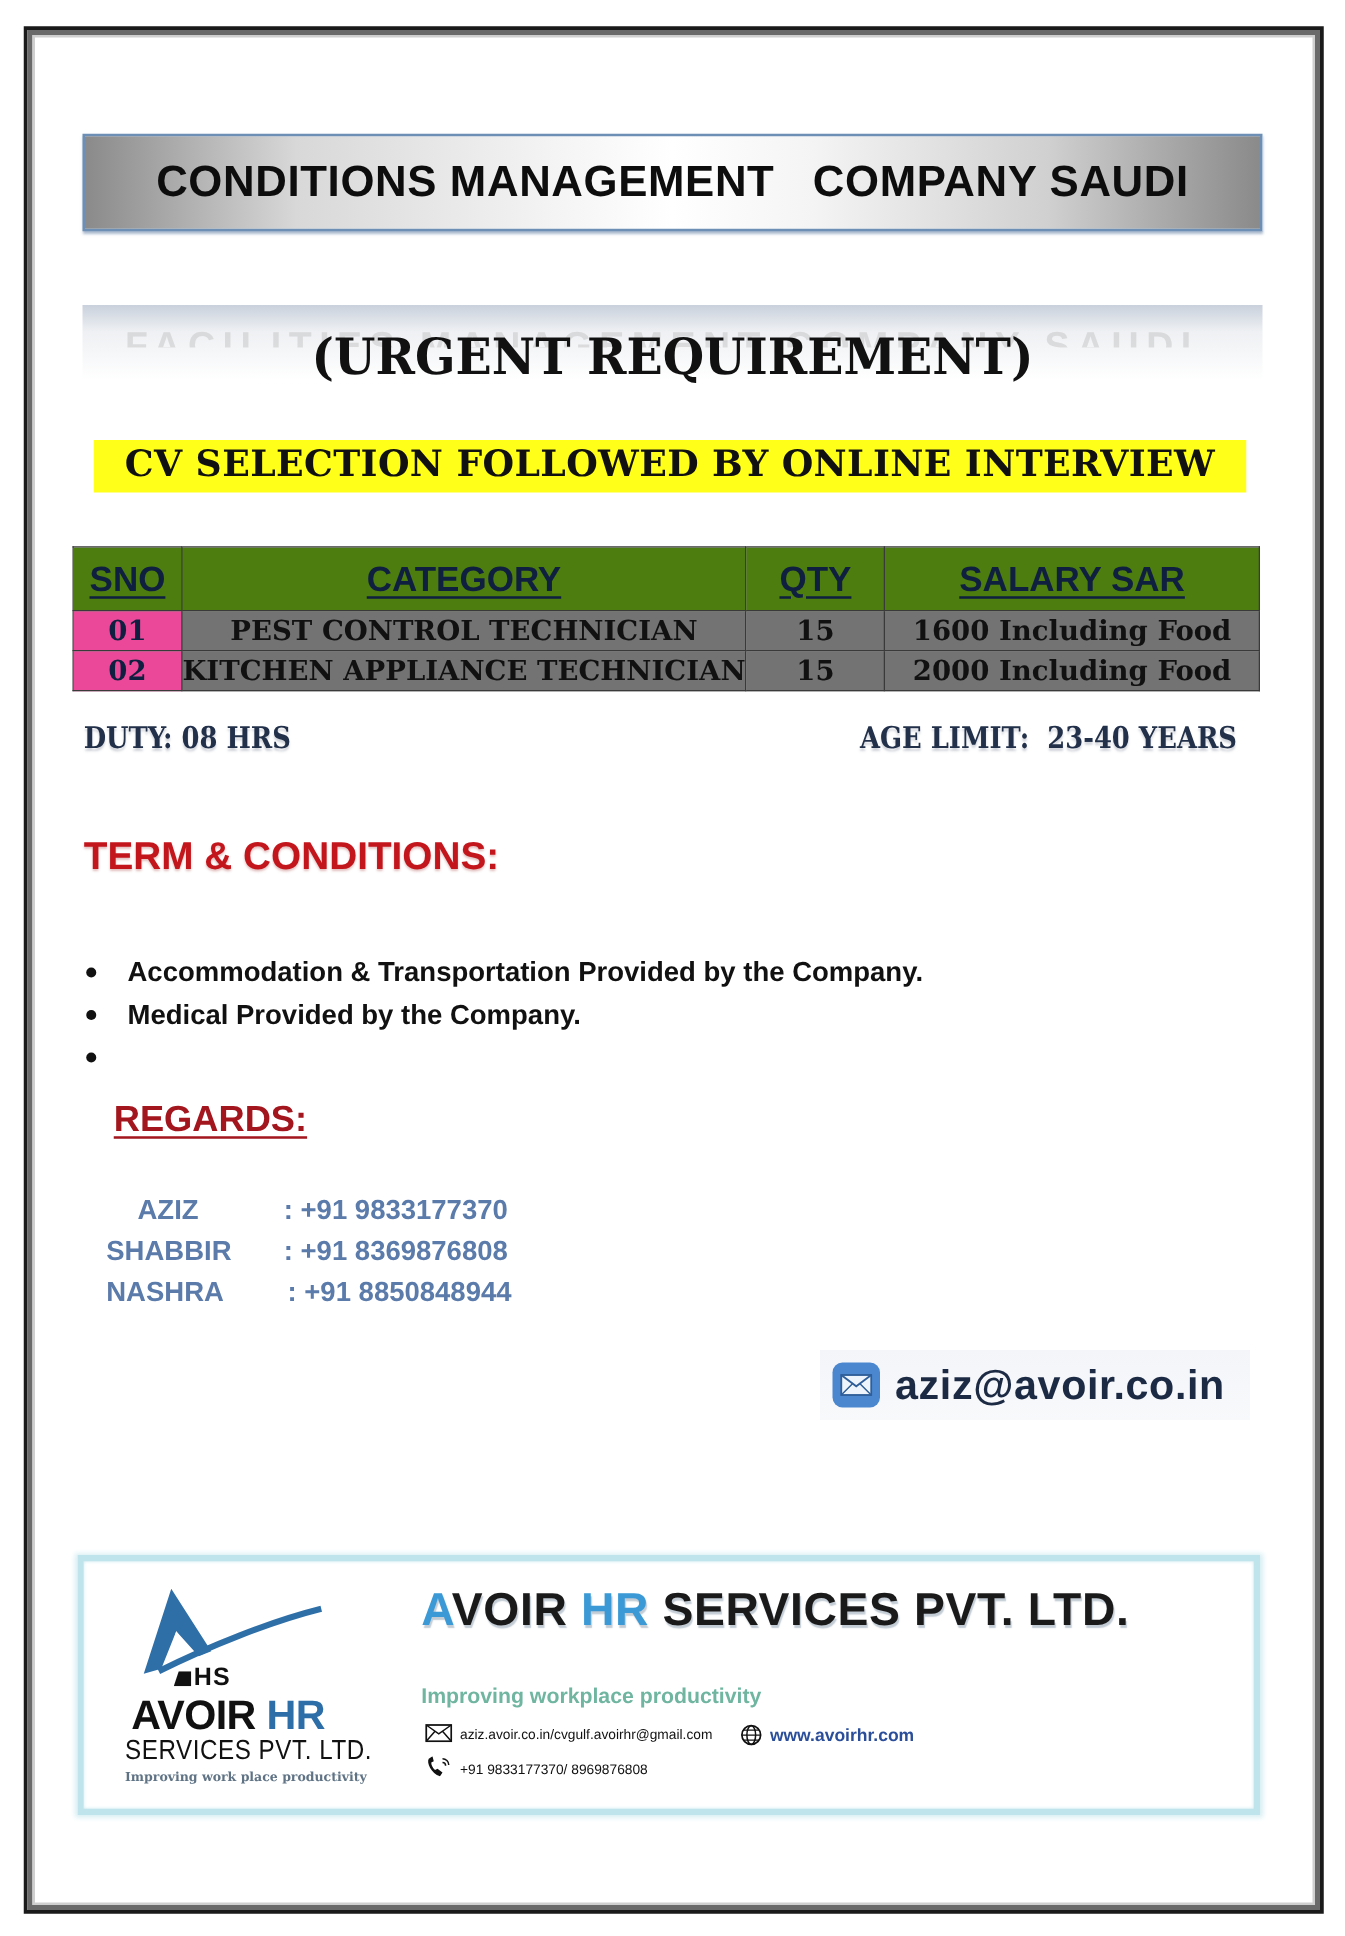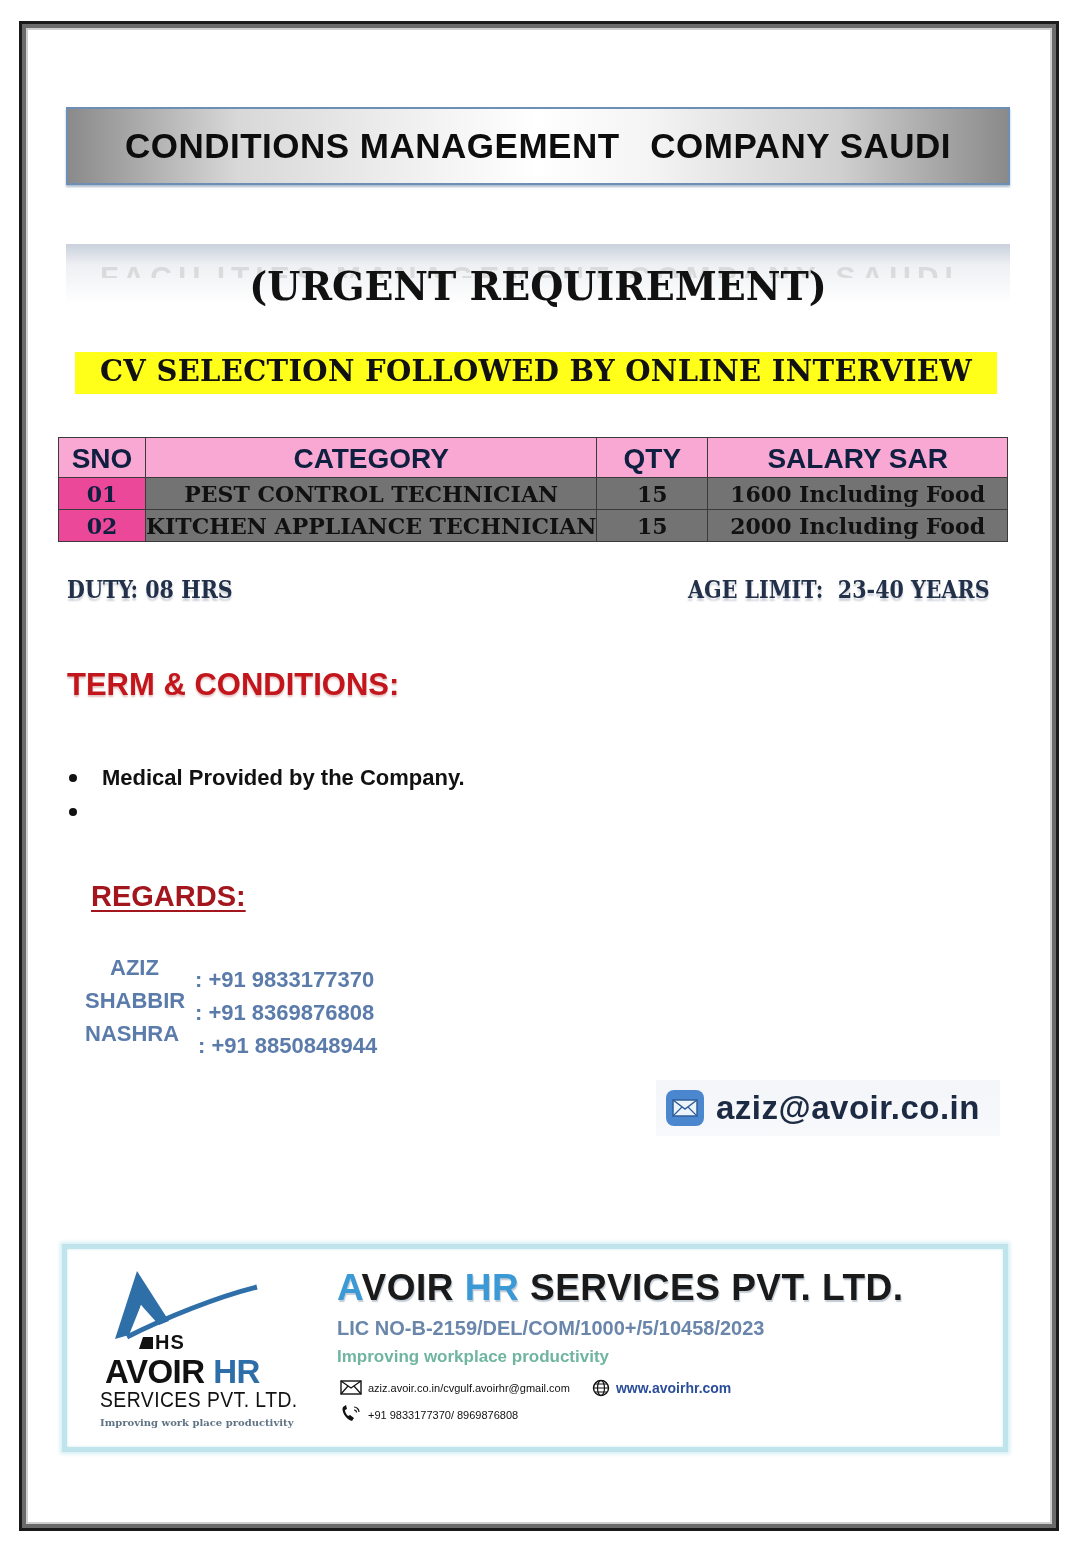--- a/index.html
+++ b/index.html
@@ -56,22 +56,22 @@
     font-family: "DejaVu Serif", serif; font-weight: bold; font-size: 29px; color: #111;
     white-space: nowrap; letter-spacing: 0.3px;
   }
 
   table.jobs {
     position: absolute; left: 58px; top: 437px; width: 950px;
     border-collapse: collapse;
   }
   table.jobs th, table.jobs td { border: 1px solid #3a3a3a; }
   table.jobs th {
-    background: #f9a8d4; height: 40px; font-family: "Liberation Sans", sans-serif;
-    font-weight: bold; font-size: 28px; color: #0f1f40; 
+    background: #4d7c0f; height: 51px; font-family: "Liberation Sans", sans-serif;
+    font-weight: bold; font-size: 28px; color: #0f1f40; text-decoration: underline;
     text-underline-offset: 4px; padding-top: 2px;
   }
   table.jobs td {
     height: 32px; font-family: "DejaVu Serif", serif; font-weight: bold; font-size: 22px;
     color: #111; text-align: center; background: #737373;
   }
   table.jobs td.sno { background: #ec4899; color: #0f1f40; }
   col.c1 { width: 87px; } col.c2 { width: 452px; } col.c3 { width: 111px; } col.c4 { width: 300px; }
 
   .duty, .age {
@@ -101,21 +101,21 @@
   .regards {
     position: absolute; left: 91px; top: 880px; font-family: "Liberation Sans", sans-serif;
     font-weight: bold; font-size: 29px; color: #a3161e; text-decoration: underline;
     text-underline-offset: 4px;
   }
 
   .contacts { position: absolute; left: 85px; top: 955px; }
   .contact-row { position: relative; height: 33px; font-family: "Liberation Sans", sans-serif;
     font-weight: bold; font-size: 22px; color: #5b7bab; }
   .contact-row .cname { position: absolute; top: 0; white-space: nowrap; }
-  .contact-row .cphone { position: absolute; top: 12px; white-space: nowrap; }
+  .contact-row .cphone { position: absolute; top: 0; white-space: nowrap; margin-left: 32px; }
 
   .email-box {
     position: absolute; left: 656px; top: 1080px; width: 344px; height: 56px;
     background: linear-gradient(180deg, #f3f5f9, #f8f9fb);
     display: flex; align-items: center;
   }
   .email-icon {
     margin-left: 10px; width: 38px; height: 36px; border-radius: 8px; background: #4a87cf;
     display: flex; align-items: center; justify-content: center;
   }
@@ -221,20 +221,21 @@
     </tr>
   </tbody>
 </table>
 
 <div class="duty">DUTY: 08 HRS</div>
 <div class="age">AGE LIMIT:  23-40 YEARS</div>
 
 <div class="terms-heading">TERM &amp; CONDITIONS:</div>
 
 <ul class="terms">
+  <li><span class="bullet"></span><span>Accommodation &amp; Transportation Provided by the Company.</span></li>
   <li><span class="bullet"></span><span>Medical Provided by the Company.</span></li>
   <li><span class="bullet"></span></li>
 </ul>
 
 <div class="regards">REGARDS:</div>
 
 <div class="contacts">
   <div class="contact-row">
     <span class="cname" style="left:25px">AZIZ</span>
     <span class="cphone" style="left:110px">: +91 9833177370</span>
@@ -275,21 +276,20 @@
       <span>AVOIR</span>
       <span class="hr">HR</span>
     </div>
     <div class="logo-services">SERVICES PVT. LTD.</div>
     <div class="logo-tagline">Improving work place productivity</div>
   </div>
 
   <div class="company-name">
     <span class="accent">A</span><span>VOIR </span><span class="accent">HR</span><span> SERVICES PVT. LTD.</span>
   </div>
-  <div class="lic">LIC NO-B-2159/DEL/COM/1000+/5/10458/2023</div>
   <div class="improving">Improving workplace productivity</div>
 
   <div class="info-row r1">
     <span class="ic">
       <svg width="22" height="15" viewBox="0 0 22 15">
           <rect x="1" y="1" width="20" height="13" fill="#fff" stroke="#111" stroke-width="1.4"></rect>
           <path d="M1 1 L11 8 L21 1 M1 14 L8 6 M21 14 L14 6" fill="none" stroke="#111" stroke-width="1.2"></path>
         </svg>
     </span>
     <span>aziz.avoir.co.in/cvgulf.avoirhr@gmail.com</span>

